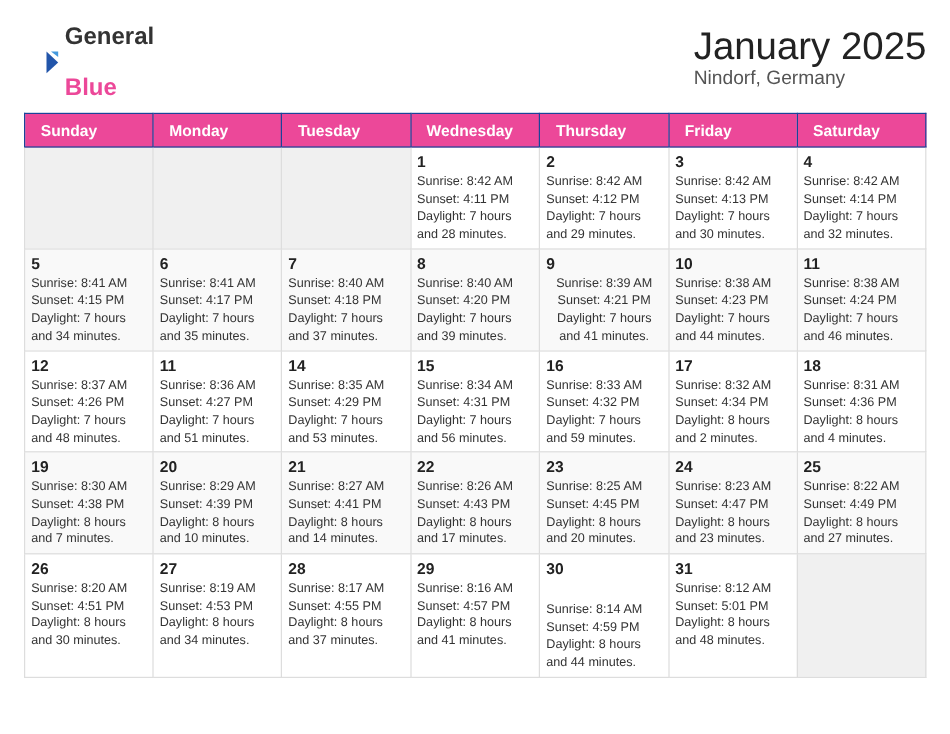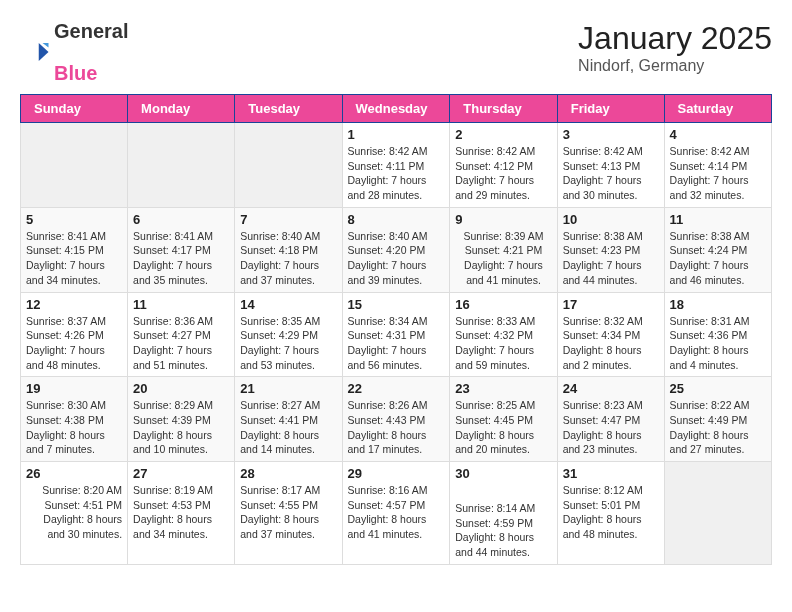--- a/index.html
+++ b/index.html
@@ -302,21 +302,21 @@
           <span class="day-num">25</span>
           <div class="day-info" style="white-space: pre-line;">Sunrise: 8:22 AM
 Sunset: 4:49 PM
 Daylight: 8 hours
 and 27 minutes.</div>
         </td>
       </tr>
       <tr>
         <td>
           <span class="day-num">26</span>
-          <div class="day-info" style="white-space: pre-line; text-align: right;">Sunrise: 8:20 AM
+          <div class="day-info" style="white-space: pre-line;">Sunrise: 8:20 AM
 Sunset: 4:51 PM
 Daylight: 8 hours
 and 30 minutes.</div>
         </td>
         <td>
           <span class="day-num">27</span>
           <div class="day-info" style="white-space: pre-line;">Sunrise: 8:19 AM
 Sunset: 4:53 PM
 Daylight: 8 hours
 and 34 minutes.</div>

